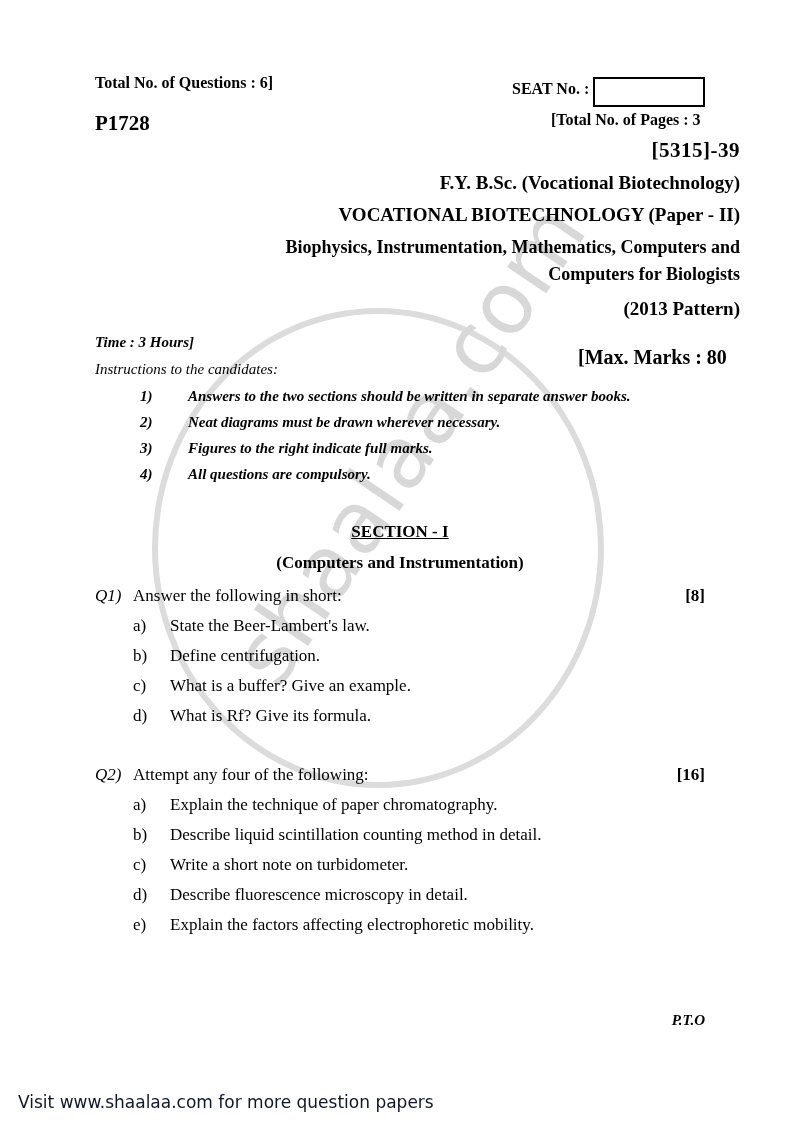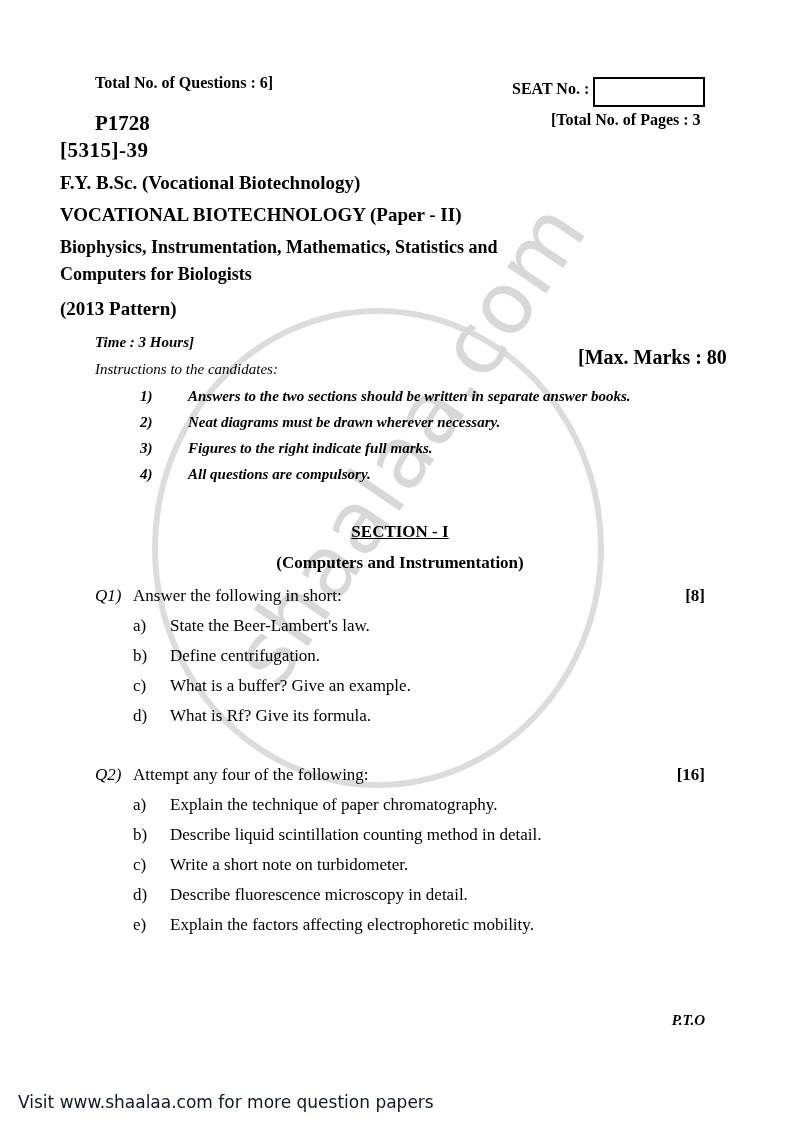--- a/index.html
+++ b/index.html
@@ -104,21 +104,21 @@
     font-size: 16px;
     font-weight: bold;
     white-space: nowrap;
   }
 
   
   .ttl {
     position: absolute;
     left: 60px;
     width: 680px;
-    text-align: left;
+    text-align: right;
     font-weight: bold;
     white-space: nowrap;
   }
   .ttl-paper  { top: 138px; font-size: 21px; letter-spacing: 0.5px; }
   .ttl-course { top: 172px; font-size: 19px; }
   .ttl-subject{ top: 204px; font-size: 19px; }
   .ttl-sub1   { top: 237px; font-size: 18px; }
   .ttl-sub2   { top: 264px; font-size: 18px; }
   .ttl-pattern{ top: 298px; font-size: 19px; }
 
@@ -273,21 +273,21 @@
 
     <div class="hdr-questions">Total No. of Questions : 6]</div>
     <div class="hdr-code">P1728</div>
     <div class="seat-label">SEAT No. :</div>
     <div class="seat-box"></div>
     <div class="hdr-pages">[Total No. of Pages : 3</div>
 
     <div class="ttl ttl-paper">[5315]-39</div>
     <div class="ttl ttl-course">F.Y. B.Sc. (Vocational Biotechnology)</div>
     <div class="ttl ttl-subject">VOCATIONAL BIOTECHNOLOGY (Paper - II)</div>
-    <div class="ttl ttl-sub1">Biophysics, Instrumentation, Mathematics, Statistics and</div>
+    <div class="ttl ttl-sub1">Biophysics, Instrumentation, Mathematics, Computers and</div>
     <div class="ttl ttl-sub2">Computers for Biologists</div>
     <div class="ttl ttl-pattern">(2013 Pattern)</div>
 
     <div class="time-row">Time : 3 Hours]</div>
     <div class="marks-row">[Max. Marks : 80</div>
     <div class="instr-head">Instructions to the candidates:</div>
 
     <div class="instr-list">
       <div class="instr-item">
         <span class="instr-num">1)</span>

